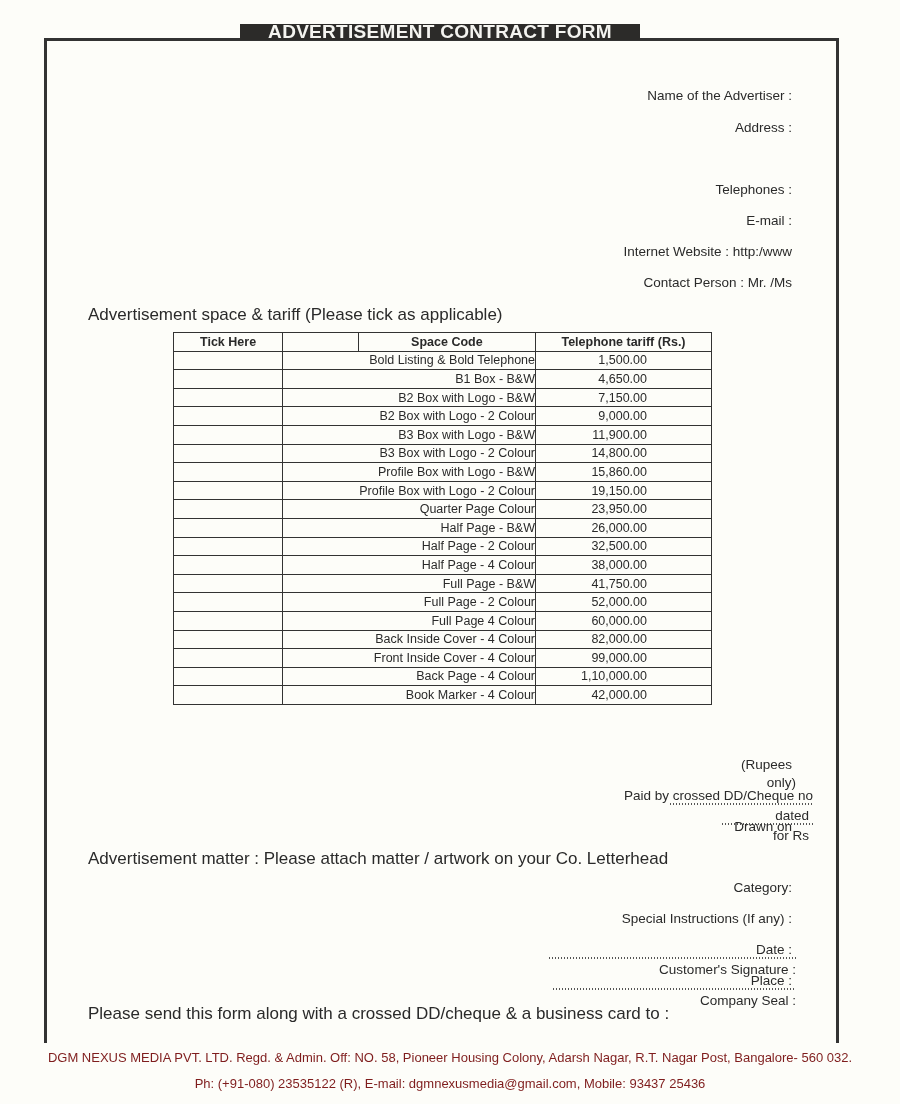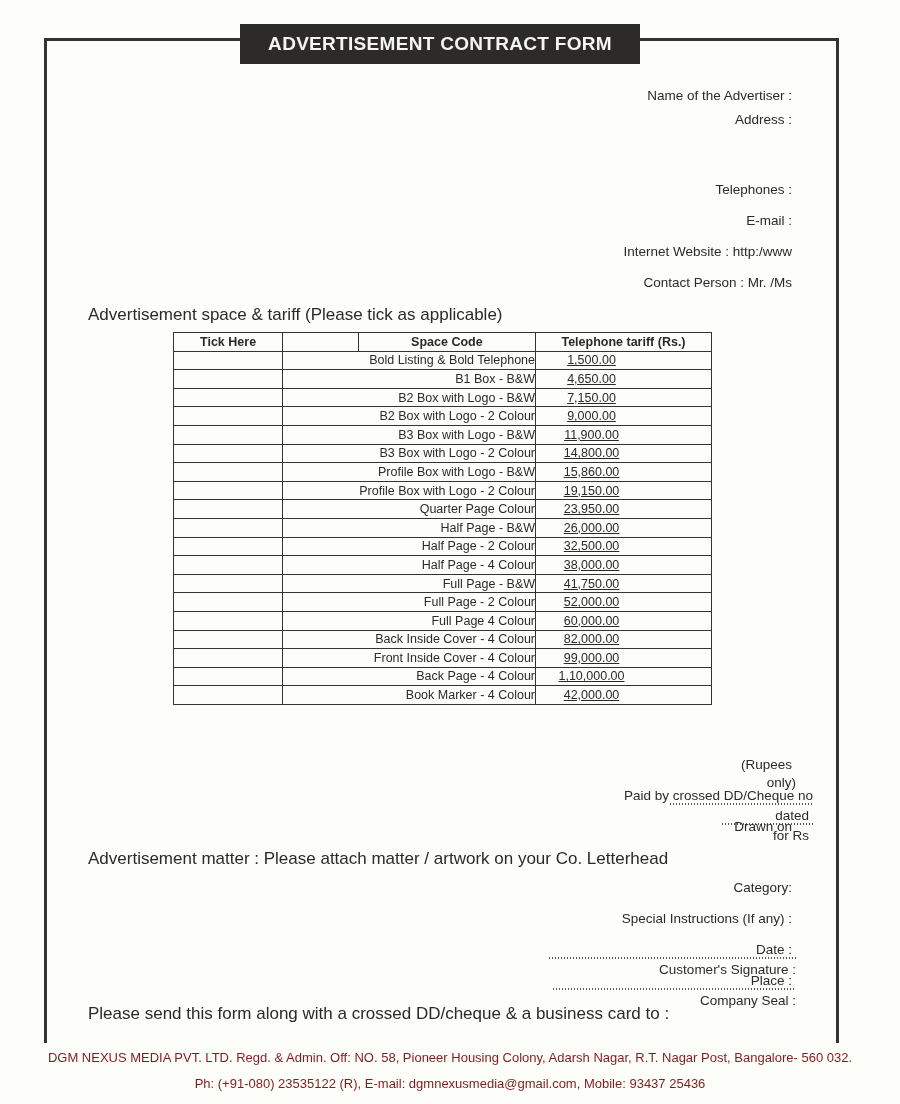--- a/index.html
+++ b/index.html
@@ -8,21 +8,21 @@
       background: #fdfdf9;
       font-family: "Liberation Sans", sans-serif;
       color: #2a2a2a;
     }
     .frame {
       position: absolute; left: 44px; top: 38px; width: 795px; height: 1005px;
       border-left: 3px solid #333; border-top: 3px solid #333; border-right: 3px solid #333;
       box-sizing: border-box;
     }
     .title-tab {
-      position: absolute; left: 240px; top: 24px; width: 400px; height: 40px;
+      position: absolute; left: 240px; top: 24px; width: 400px; height: 16px;
       background: #2c2b29; color: #f4f4f0;
       font-weight: bold; font-size: 19px; letter-spacing: 0.3px;
       display: flex; align-items: center; justify-content: center;
       box-sizing: border-box;
     }
     .field-line {
       position: absolute; left: 88px; width: 708px; height: 20px;
       display: flex; align-items: flex-end; font-size: 13.5px; white-space: nowrap; flex-direction: column;
     }
     .field-line .lbl { padding-right: 4px; }
@@ -42,37 +42,37 @@
     }
     table.tariff td, table.tariff th {
       border: 1.5px solid #333; height: 18.6px; padding: 0; box-sizing: border-box;
     }
     table.tariff th { font-weight: bold; font-size: 12.5px; text-align: center; }
     .c-tick { width: 111px; }
     .c-blank { width: 77px; }
     .c-code { width: 180px; }
     .c-tariff { width: 177px; }
     td.code { padding-left: 16px !important; text-align: right; }
-    td.tar { text-align: center; padding-right: 64px !important; text-decoration: underline; }
+    td.tar { text-align: right; padding-right: 64px !important; }
     .footer {
       position: absolute; left: 0; width: 900px; text-align: center;
       font-size: 13px; color: #7f1d1d;
     }
   </style>
 </head>
 <body>
 
 <div class="frame"></div>
 <div class="title-tab">ADVERTISEMENT CONTRACT FORM</div>
 
 <div class="field-line" style="top:88px">
   <span class="lbl">Name of the Advertiser :</span>
   <span class="dots"></span>
 </div>
-<div class="field-line" style="top:112px">
+<div class="field-line" style="top:120px">
   <span class="lbl">Address :</span>
   <span class="dots"></span>
 </div>
 <div class="field-line" style="top:151px">
   <span class="dots"></span>
 </div>
 <div class="field-line" style="top:182px">
   <span class="lbl">Telephones :</span>
   <span class="dots"></span>
 </div>

